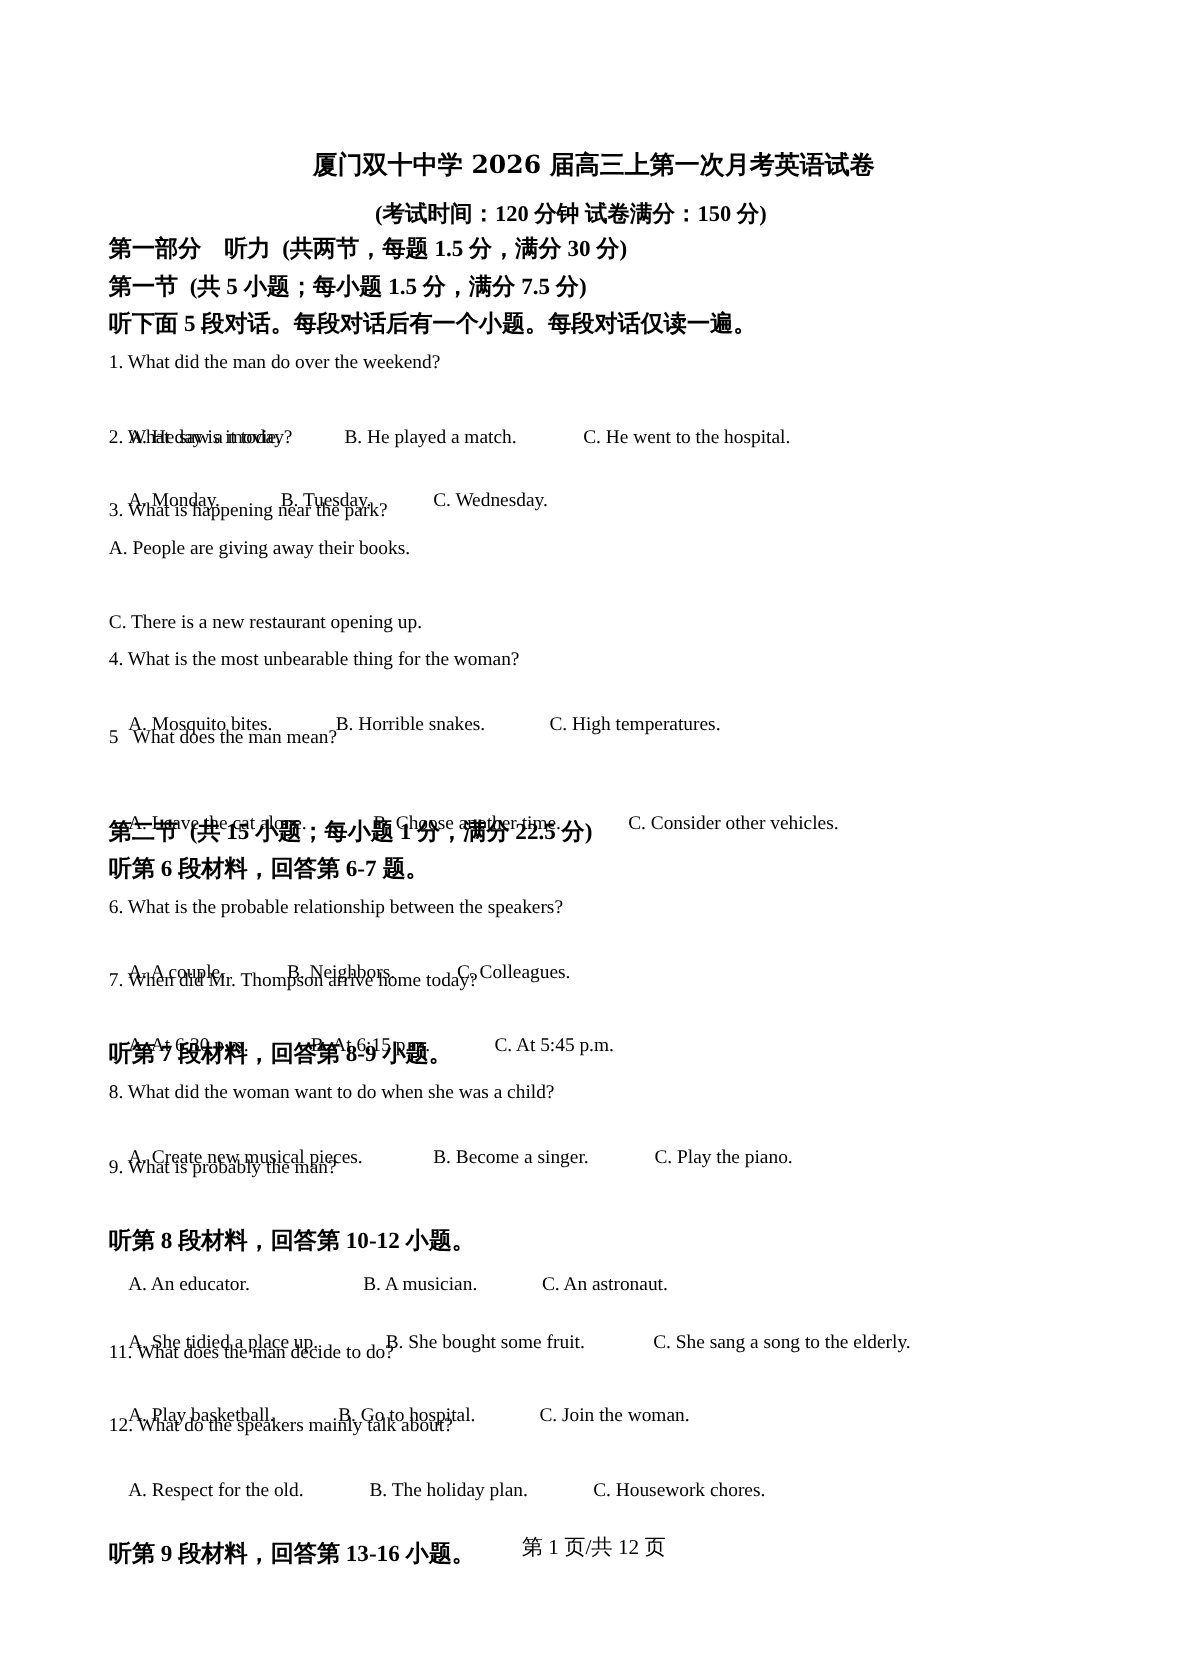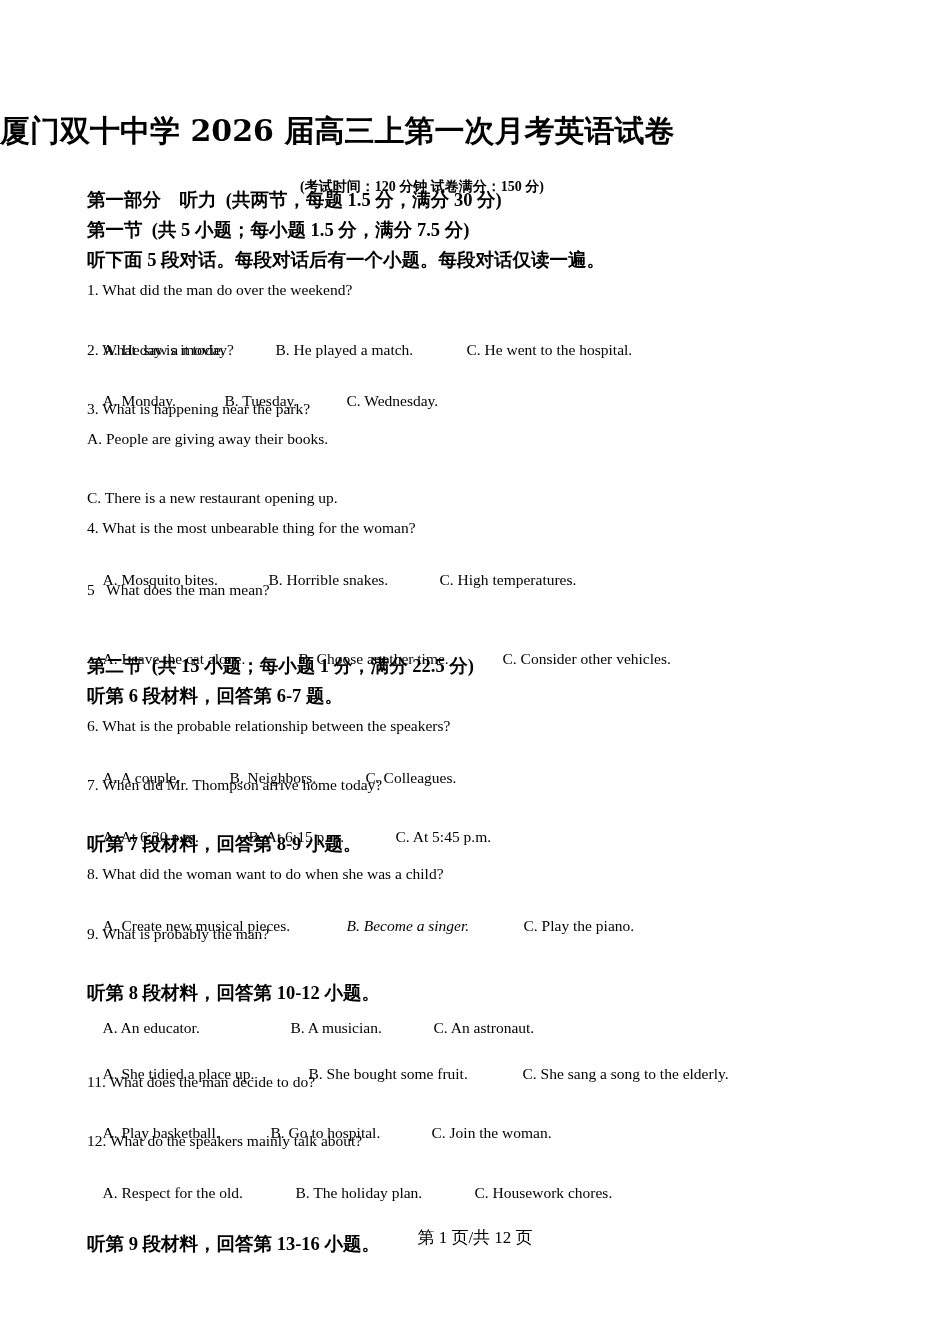--- a/index.html
+++ b/index.html
@@ -1,24 +1,24 @@
 <!DOCTYPE html>
 <html><head>
 <meta charset="utf-8">
 <style>
   html, body { margin: 0; padding: 0; background: #ffffff; }
   body { width: 950px; height: 1344px; position: relative; overflow: hidden; color: #000; }
   .page { position: absolute; left: 0; top: 0; width: 950px; height: 1344px; }
   .title {
-    position: absolute; left: 0; width: 950px; top: 113px; 
-    font-family: "DejaVu Serif", serif; font-weight: bold; font-size: 30px; line-height: 36px;
+    position: absolute; left: 0; width: 950px; top: 113px; text-align: center;
+    font-family: "DejaVu Serif", serif; font-weight: bold; font-size: 20px; line-height: 36px;
   }
   .subtitle {
     position: absolute; left: 300px; top: 158px;
-    font-family: "Liberation Serif", serif; font-weight: bold; font-size: 14px; line-height: 26px; margin-top: 16px;
+    font-family: "Liberation Serif", serif; font-weight: bold; font-size: 18px; line-height: 26px;
   }
   .line { position: absolute; left: 87px; white-space: pre; }
   .hdr { font-family: "Liberation Serif", "DejaVu Sans", serif; font-size: 18.5px; line-height: 26px; }
   .q { font-family: "Liberation Serif", serif; font-size: 15.5px; line-height: 22px; }
   .opt { display: inline-block; }
   .footer {
     position: absolute; left: 0; width: 950px; top: 1226px; text-align: center;
     font-family: "Liberation Serif", serif; font-size: 17px; line-height: 24px;
   }
 </style>
@@ -67,21 +67,21 @@
 
   <div class="line q" style="top:774px;">7. When did Mr. Thompson arrive home today?</div>
   <div class="line q" style="top:804px;">
     <span class="opt" style="width:146px;">A. At 6:30 p.m.</span><span class="opt" style="width:147px;">B. At 6:15 p.m.</span><span class="opt">C. At 5:45 p.m.</span>
   </div>
 
   <div class="line hdr" style="top:831px;font-weight:bold;">听第 7 段材料，回答第 8-9 小题。</div>
 
   <div class="line q" style="top:863px;">8. What did the woman want to do when she was a child?</div>
   <div class="line q" style="top:893px;">
-    <span class="opt" style="width:244px;">A. Create new musical pieces.</span><span class="opt" style="width:177px;font-style:italic;">B. Become a singer.</span><span class="opt">C. Play the piano.</span>
+    <span class="opt" style="width:244px;">A. Create new musical pieces.</span><span class="opt" style="width:177px;">B. Become a singer.</span><span class="opt">C. Play the piano.</span>
   </div>
 
   <div class="line q" style="top:923px;">9. What is probably the man?</div>
   <div class="line q" style="top:952px;">
     <span class="opt" style="width:148px;margin-top:43px;">A. An educator.</span><span class="opt" style="width:143px;margin-left:40px;">B. A musician.</span><span class="opt">C. An astronaut.</span>
   </div>
 
   <div class="line hdr" style="top:980px;font-weight:bold;">听第 8 段材料，回答第 10-12 小题。</div>
 
   <div class="line q" style="top:1041px;">

